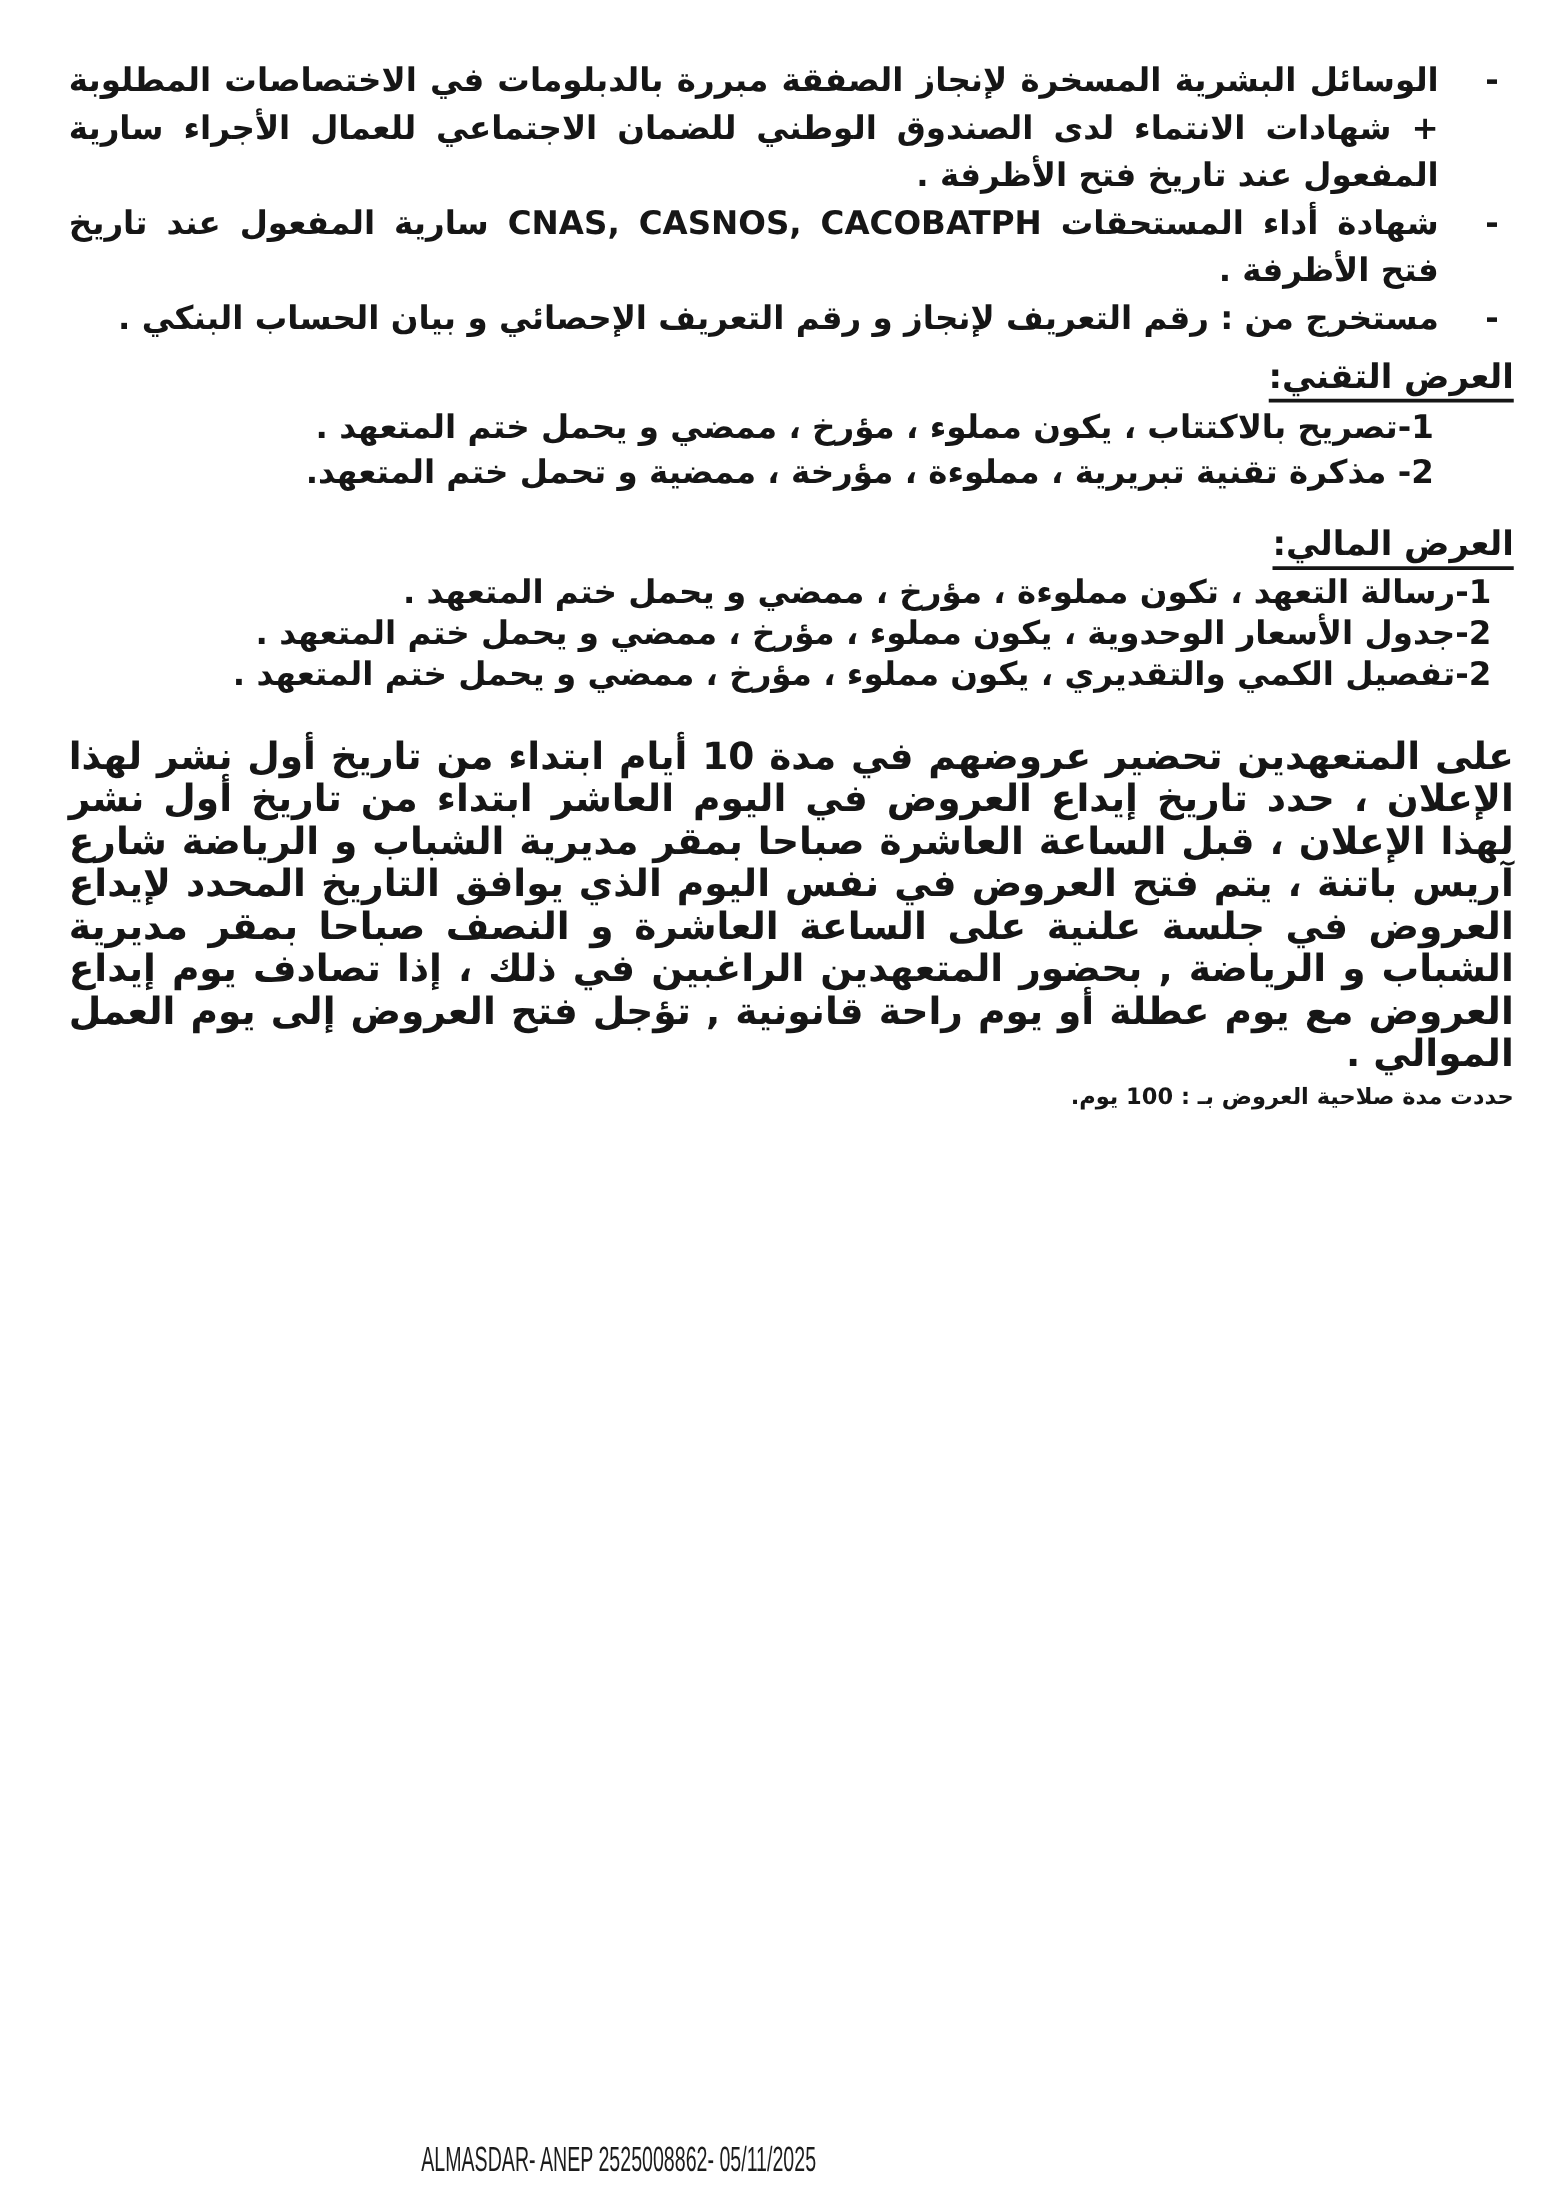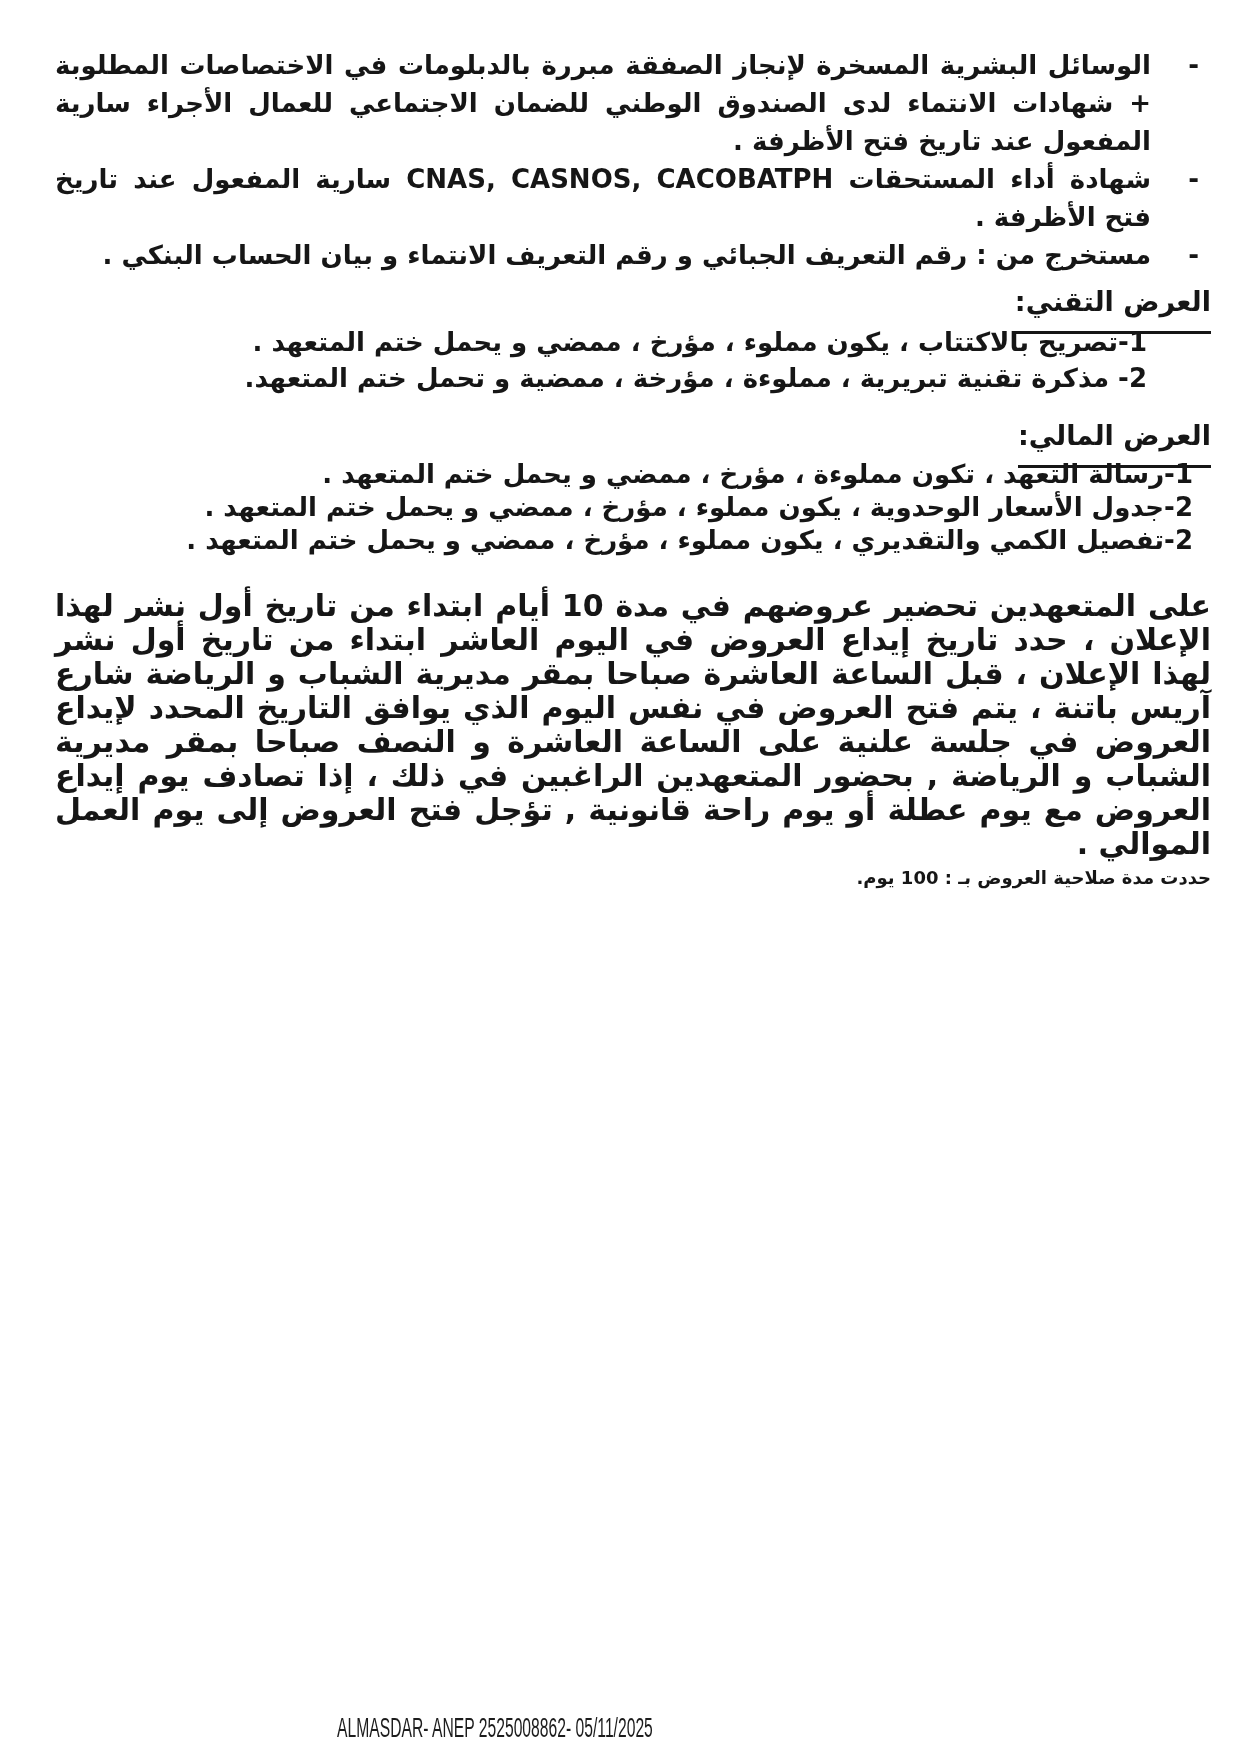--- a/index.html
+++ b/index.html
@@ -39,21 +39,21 @@
     font-weight: 700;
   }
   
   .section-heading {
     margin-top: 10px;
     font-size: 27px;
     line-height: 36px;
   }
   .section-heading .hd {
     border-bottom: 3px solid #161616;
-    padding-bottom: 14px;
+    padding-bottom: 2px;
   }
   
   .num-list { font-size: 26px; }
   .num-list.technical { margin: 4px 64px 11px 0; }
   .num-list.technical .num-item { line-height: 36px; }
   .num-list.financial { margin: 4px 18px 0 0; }
   .num-list.financial .num-item { line-height: 33px; }
   .financial-heading { margin-top: 22px; }
   
   .closing-paragraph {
@@ -90,21 +90,21 @@
     <div class="bullet-item">
       <span class="dash">-</span>
       <span>الوسائل البشرية المسخرة لإنجاز الصفقة مبررة بالدبلومات في الاختصاصات المطلوبة + شهادات الانتماء لدى الصندوق الوطني للضمان الاجتماعي للعمال الأجراء سارية المفعول عند تاريخ فتح الأظرفة .</span>
     </div>
     <div class="bullet-item">
       <span class="dash">-</span>
       <span>شهادة أداء المستحقات CNAS, CASNOS, CACOBATPH سارية المفعول عند تاريخ فتح الأظرفة .</span>
     </div>
     <div class="bullet-item">
       <span class="dash">-</span>
-      <span>مستخرج من : رقم التعريف الجبائي و رقم التعريف الانتماء و بيان الحساب البنكي .</span>
+      <span>مستخرج من : رقم التعريف لإنجاز و رقم التعريف الإحصائي و بيان الحساب البنكي .</span>
     </div>
   </div>
 
   <div class="section-heading">
     <span class="hd">العرض التقني:</span>
   </div>
   <div class="num-list technical">
     <div class="num-item">1-تصريح بالاكتتاب ، يكون مملوء ، مؤرخ ، ممضي و يحمل ختم المتعهد .</div>
     <div class="num-item">2- مذكرة تقنية تبريرية ، مملوءة ، مؤرخة ، ممضية و تحمل ختم المتعهد.</div>
   </div>

